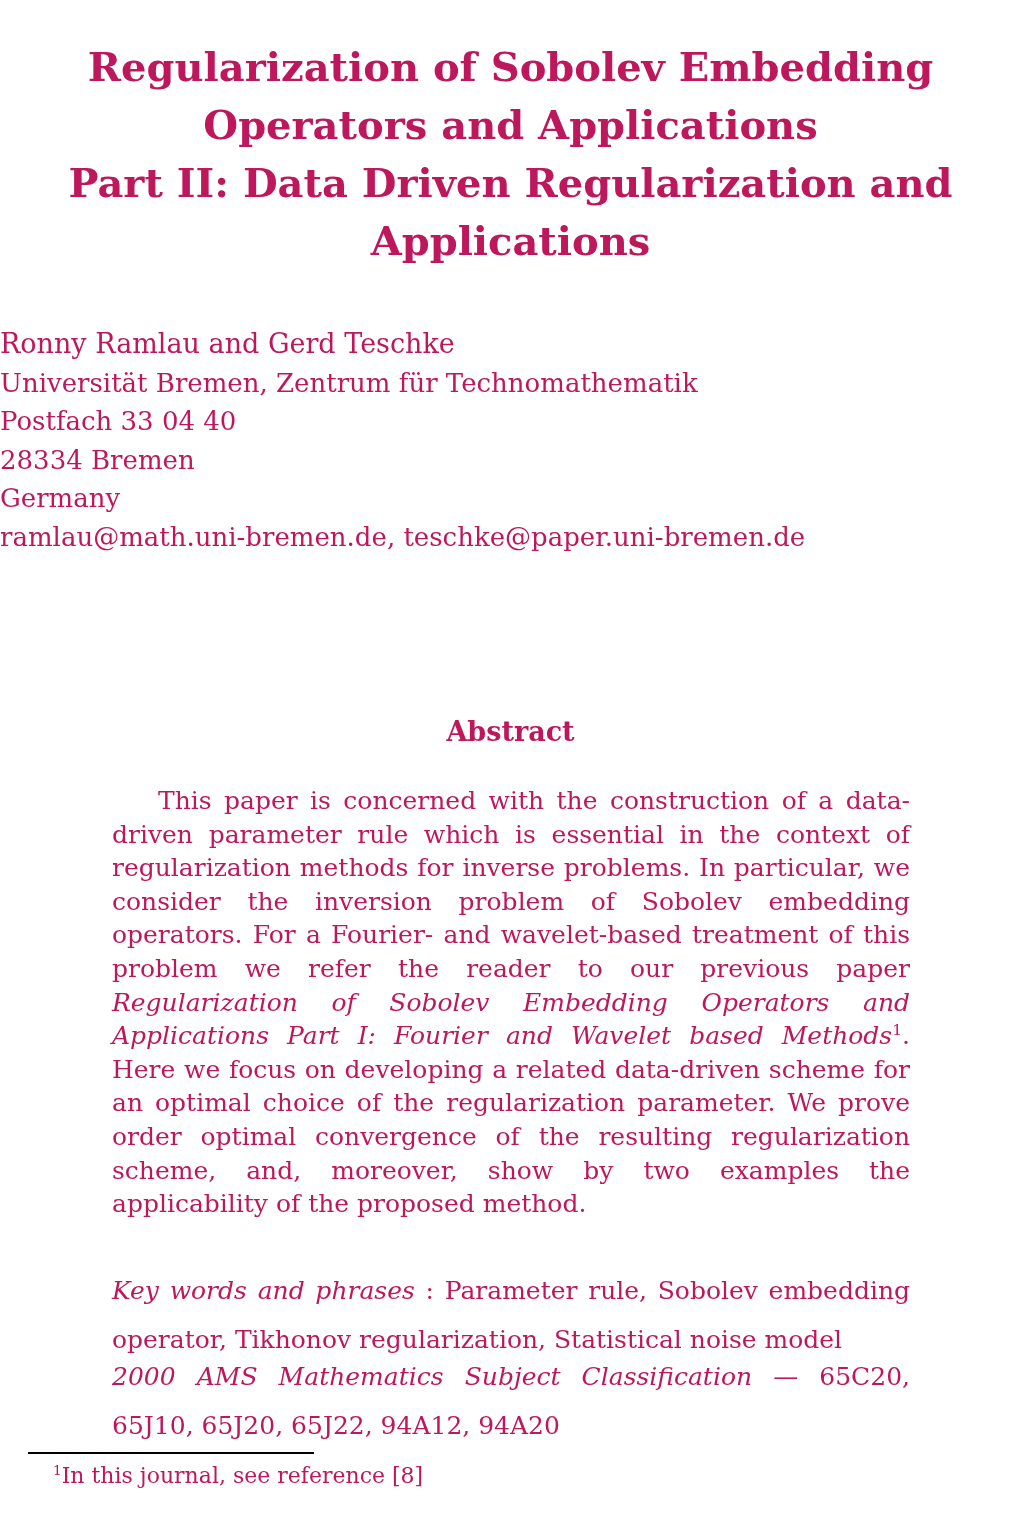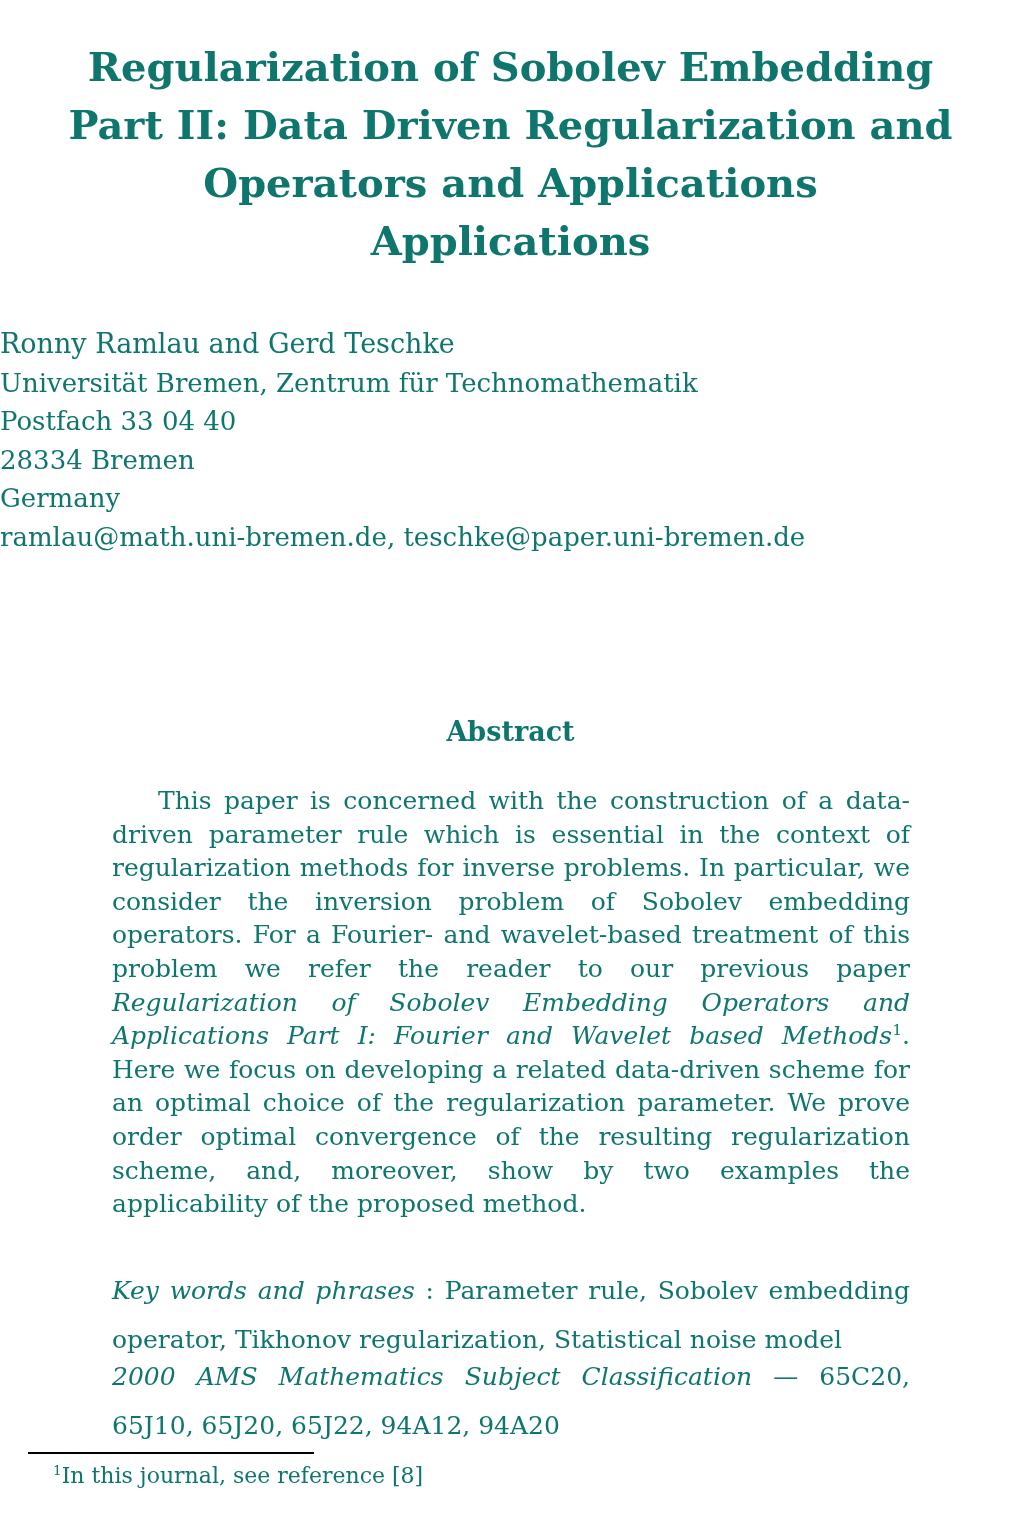--- a/index.html
+++ b/index.html
@@ -3,21 +3,21 @@
 <meta charset="utf-8">
 <style>
   * { box-sizing: border-box; }
   html, body { margin: 0; padding: 0; background: #ffffff; }
 
   .page {
     position: relative;
     width: 1021px;
     height: 1514px;
     background: #ffffff;
-    color: #0f766e;
+    color: #be185d;
     font-family: "DejaVu Serif", "Liberation Serif", serif;
     overflow: hidden;
   }
 
   .title {
     position: absolute;
     top: 38px; left: 0;
     width: 100%;
     margin: 0;
     text-align: center;
@@ -93,22 +93,22 @@
     line-height: 30px;
   }
 </style>
 </head>
 <body>
 
 <div class="page">
 
   <h1 class="title">
     <span class="title-line">Regularization of Sobolev Embedding</span>
+    <span class="title-line">Operators and Applications</span>
     <span class="title-line">Part II: Data Driven Regularization and</span>
-    <span class="title-line">Operators and Applications</span>
     <span class="title-line">Applications</span>
   </h1>
 
   <div class="author-block">
     <div class="author-names">Ronny Ramlau and Gerd Teschke</div>
     <div class="affiliation-line">Universität Bremen, Zentrum für Technomathematik</div>
     <div class="affiliation-line">Postfach 33 04 40</div>
     <div class="affiliation-line">28334 Bremen</div>
     <div class="affiliation-line">Germany</div>
     <div class="author-emails">ramlau@math.uni-bremen.de, teschke@paper.uni-bremen.de</div>

